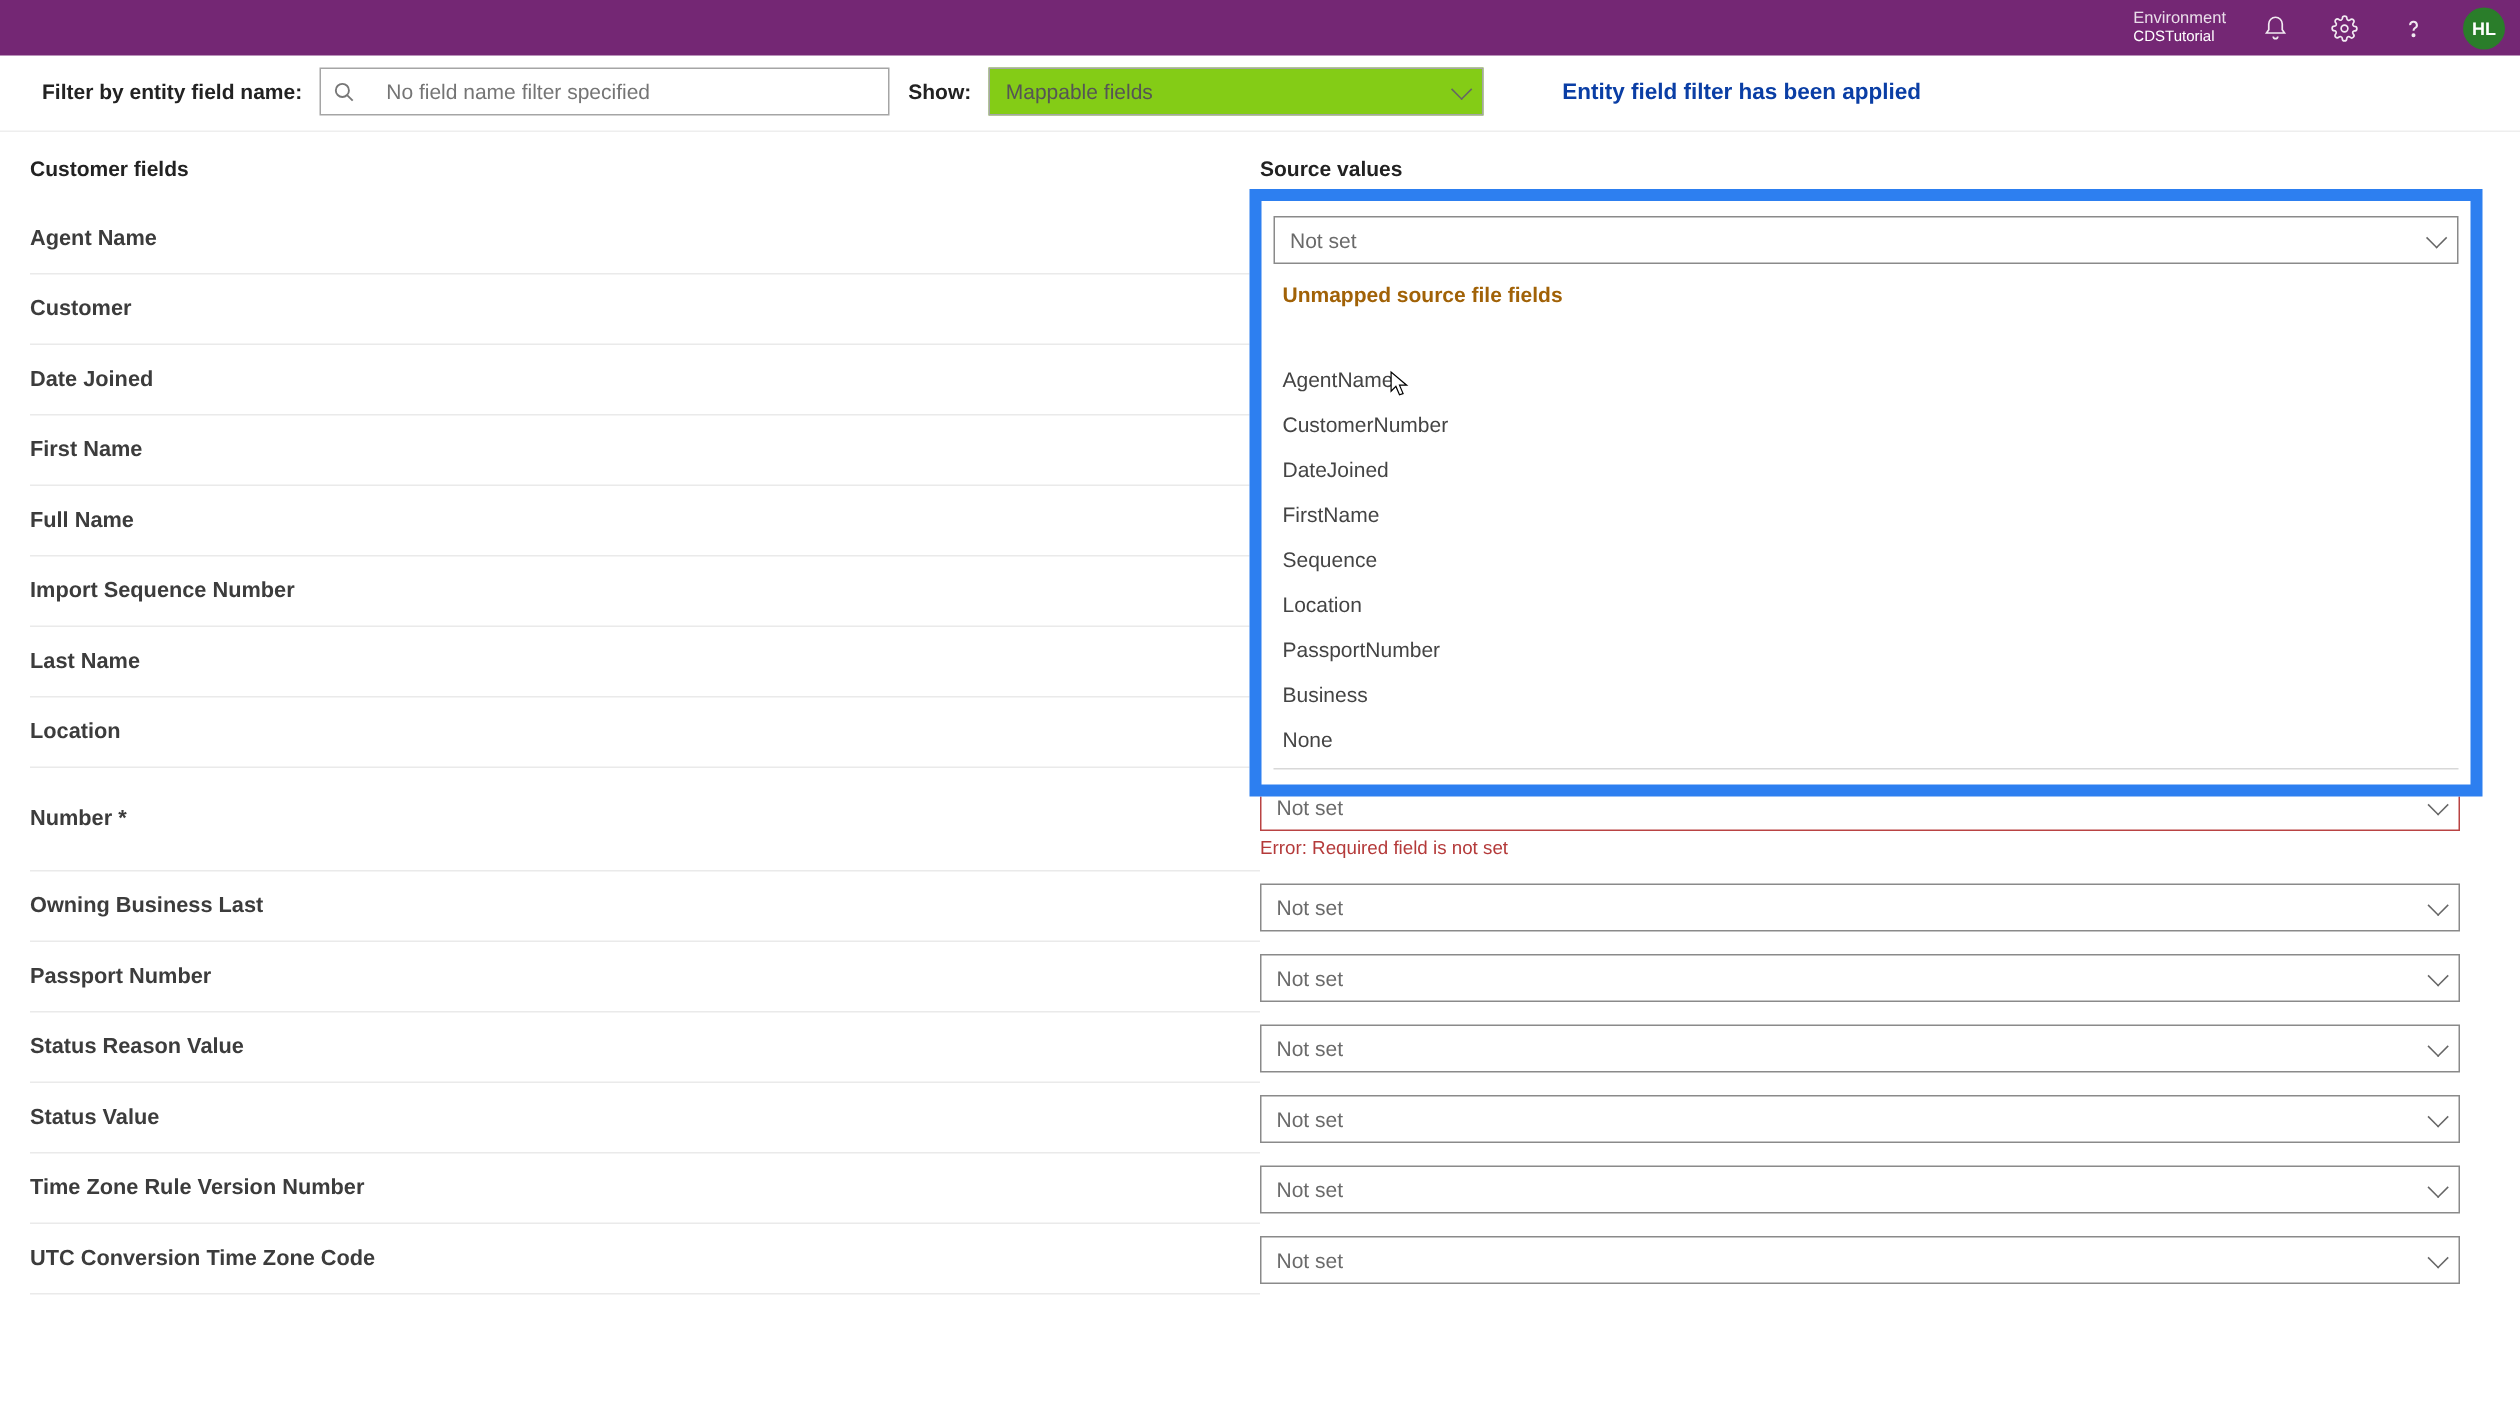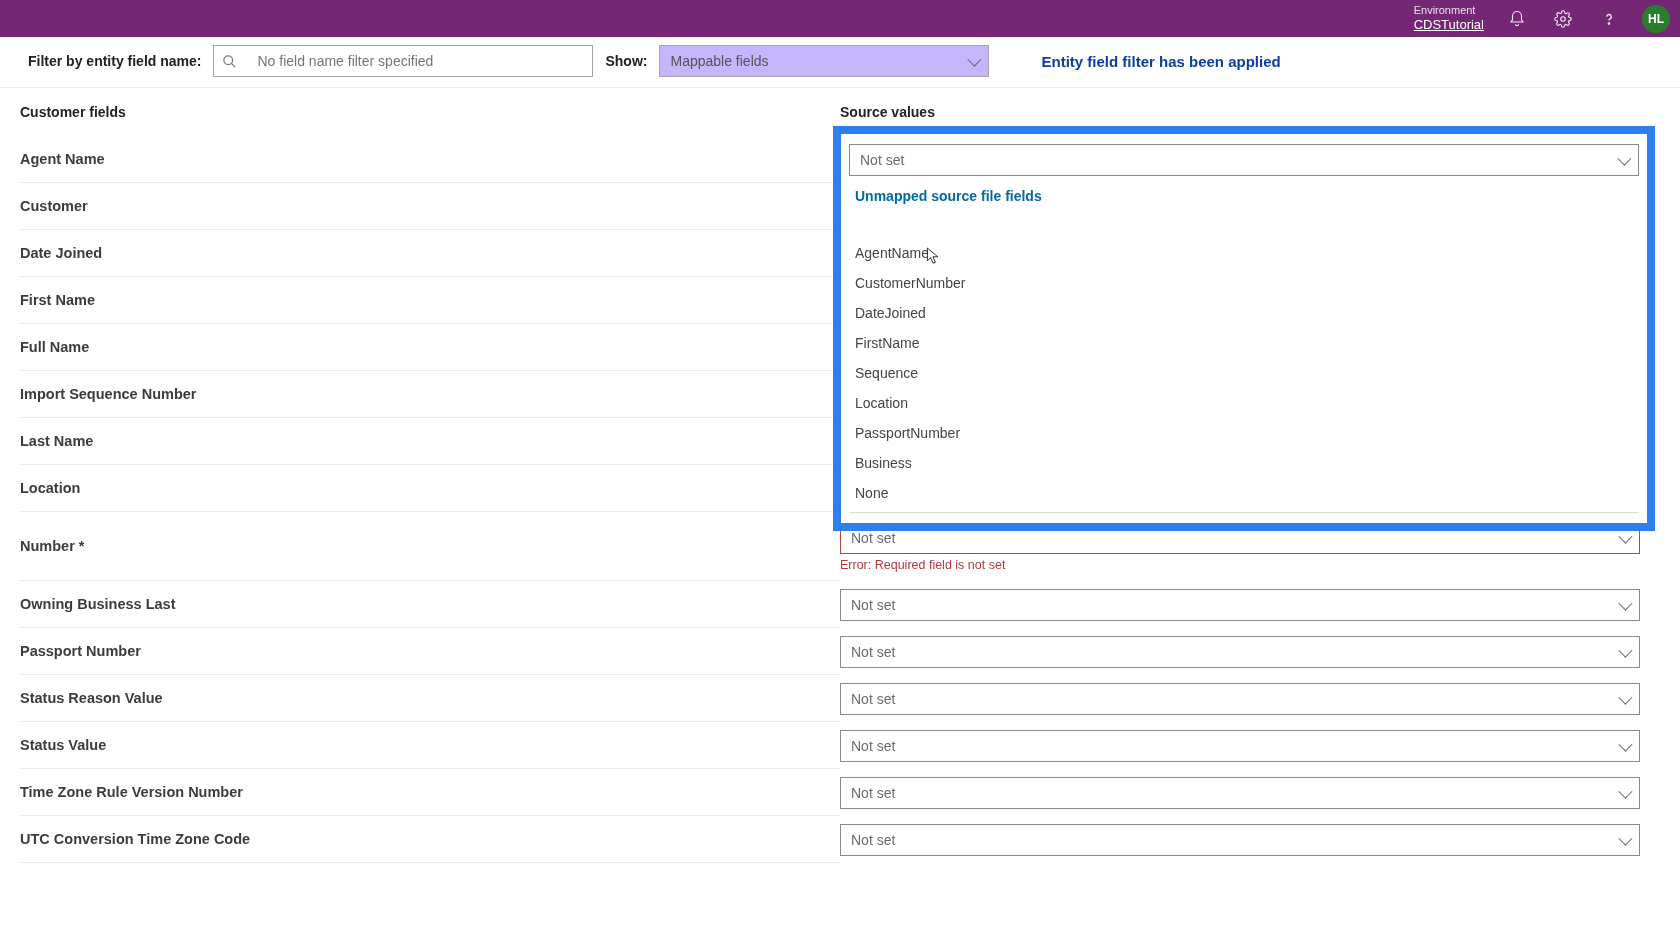--- a/index.html
+++ b/index.html
@@ -16,21 +16,21 @@
     color: #fff;
   }
   .env-block {
     display: flex;
     align-items: center;
     margin-right: 24px;
     gap: 10px;
   }
   .env-text { font-size: 12px; line-height: 1.2; }
   .env-label { font-size: 11px; opacity: 0.85; }
-  .env-name { font-size: 13px; text-decoration: underline; }
+  .env-name { font-size: 10px; }
   .topbar-icons { display: flex; align-items: center; gap: 28px; margin-right: 14px; }
   .topbar-icons .ticon { width: 18px; height: 18px; opacity: 0.9; cursor: pointer; }
   .avatar {
     width: 28px; height: 28px; border-radius: 50%;
     background: #2a7d2a; color: #fff; font-size: 12px; font-weight: 600;
     display: flex; align-items: center; justify-content: center;
     margin-left: 10px; cursor: pointer;
   }
   
   
@@ -46,21 +46,21 @@
     display: flex; align-items: center;
     border: 1px solid #a5a5a5; height: 32px; width: 380px;
     padding: 0 8px; gap: 20px; color: #666;
   }
   .search-box input {
     border: none; outline: none; flex: 1; font-size: 14px; color: #333;
   }
   .dropdown {
     display: flex; align-items: center; justify-content: space-between;
     border: 1px solid #a5a5a5; height: 32px; padding: 0 10px;
-    background: #c4b5fd; cursor: pointer; color: #555;
+    background: #84cc16; cursor: pointer; color: #555;
   }
   .show-dd { width: 330px; }
   .chev { width: 10px; height: 10px; border-right: 1px solid #666; border-bottom: 1px solid #666; transform: rotate(45deg) translateY(-2px); }
   .applied-msg { color: #0a3ea5; font-weight: 700; font-size: 15px; margin-left: 40px; }
   
   
   .main {
     display: flex;
     padding: 10px 20px 20px 20px;
   }
@@ -105,21 +105,21 @@
     left: -7px;
     top: 28px;
     width: 822px;
     border: 8px solid #2d7ff0;
     background: #fff;
     z-index: 50;
     padding: 6px 0 10px 0;
   }
   .highlight-box .valbox { margin: 4px 8px 10px 8px; width: auto; display:flex; }
   .dd-header {
-    color: #0369a1; font-weight: 600; font-size: 14px;
+    color: #a16207; font-weight: 600; font-size: 14px;
     padding: 2px 14px 18px 14px;
   }
   .dd-item {
     padding: 7px 14px;
     font-size: 14px;
     color: #444;
     cursor: pointer;
   }
   .dd-divider { height: 1px; background: #d8d8d8; margin: 4px 8px 0 8px; }
   

